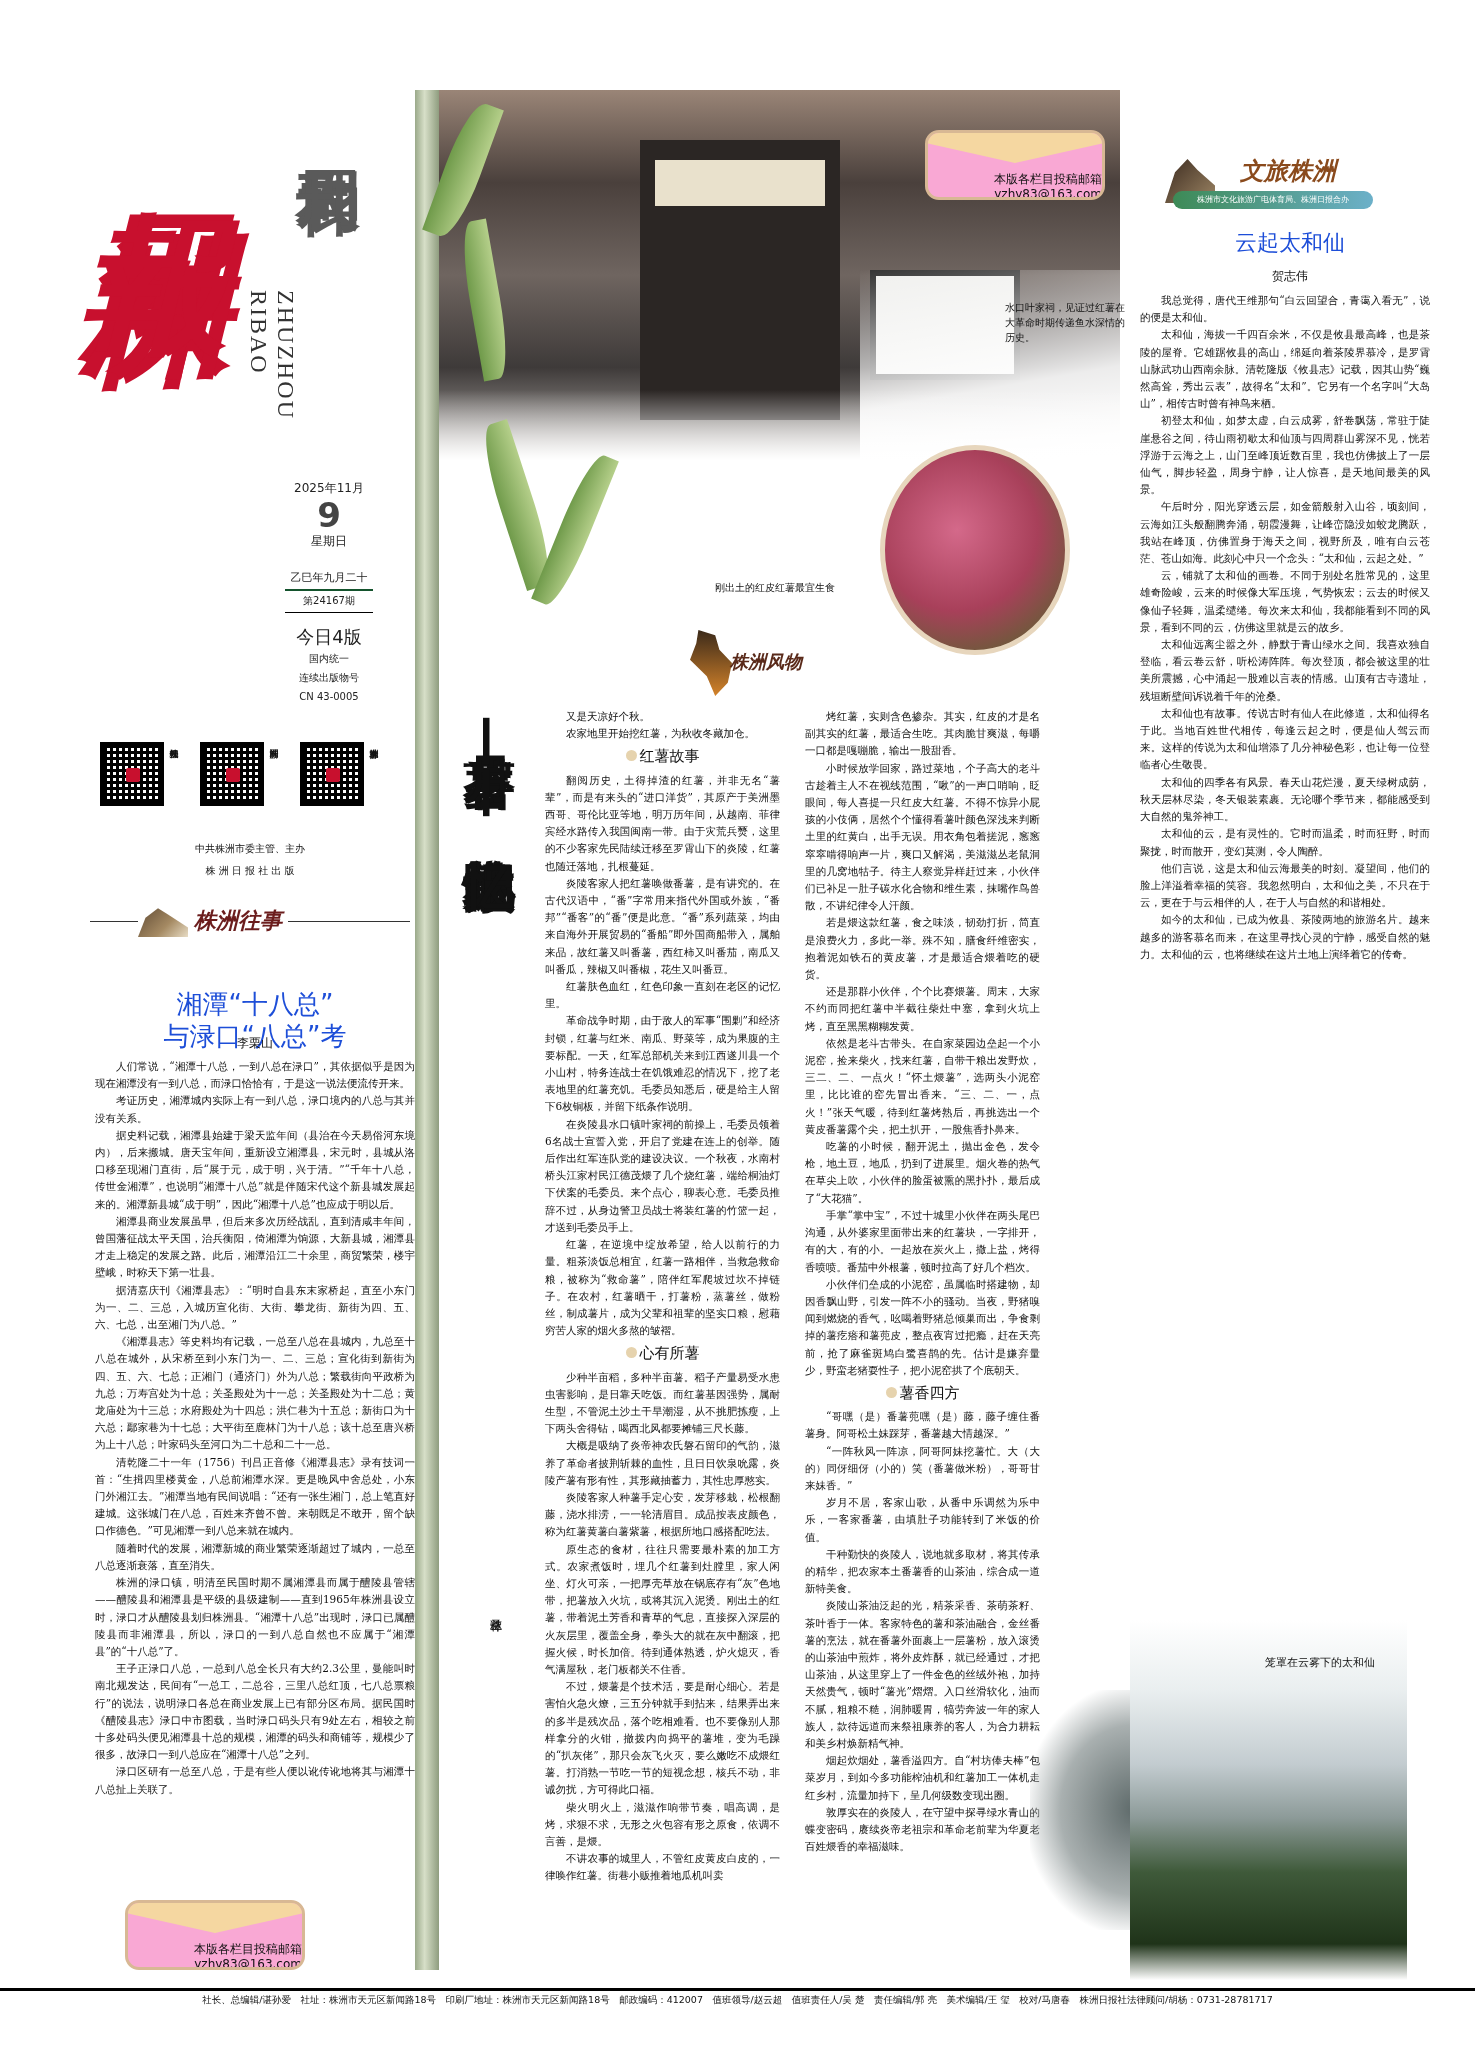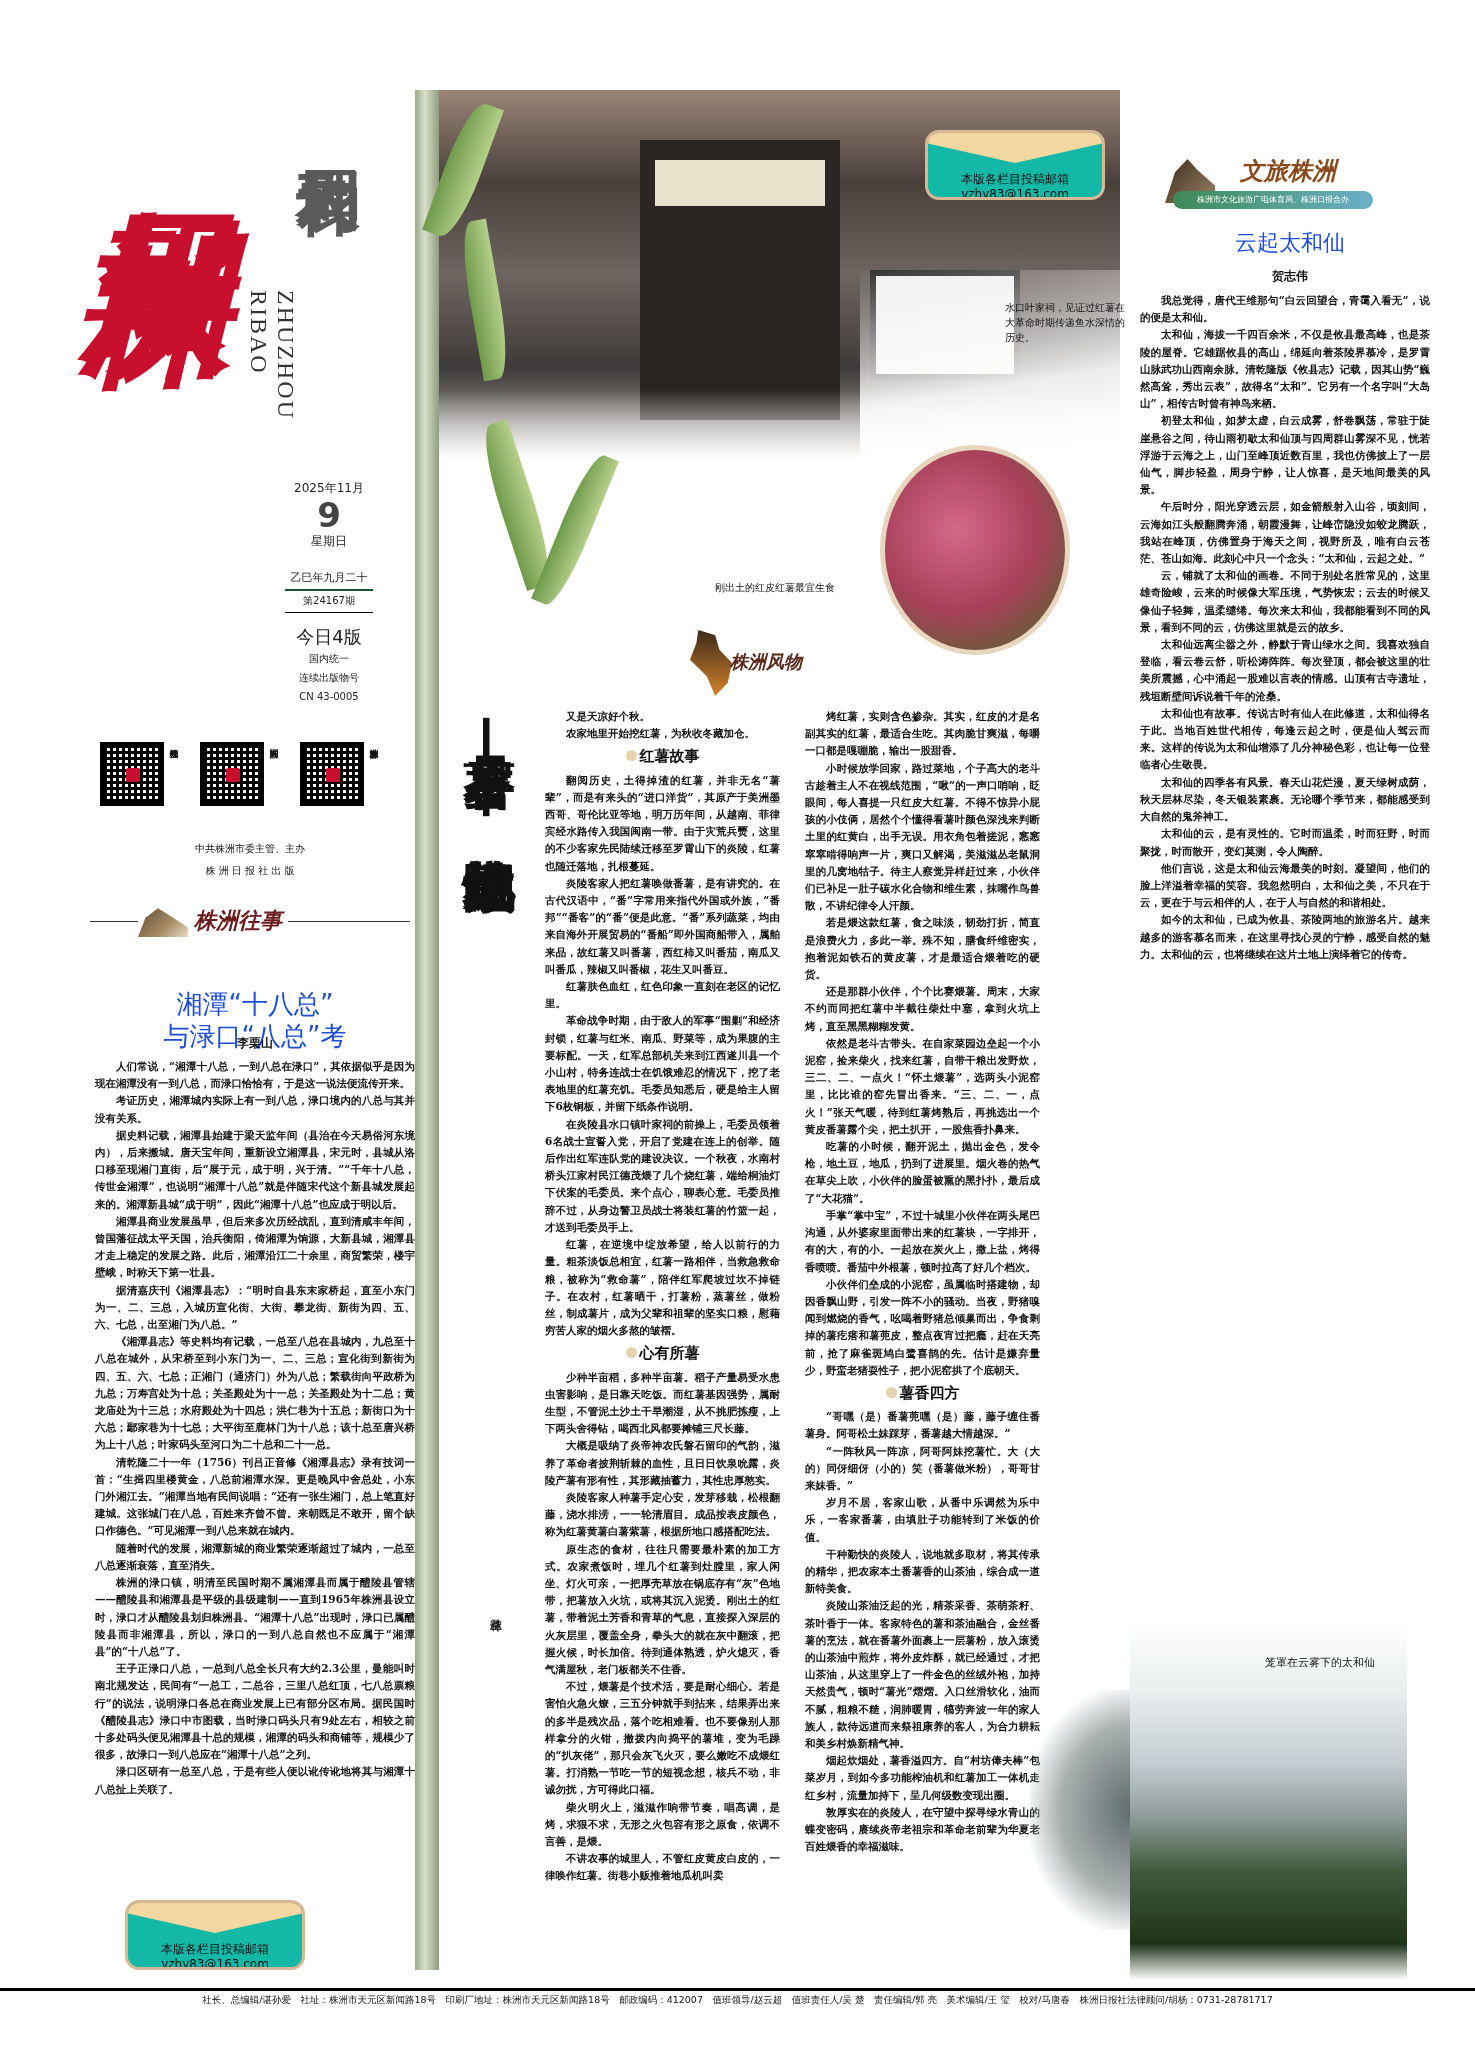--- a/index.html
+++ b/index.html
@@ -1,18 +1,18 @@
 <!DOCTYPE html>
 <html><head>
 <meta charset="utf-8">
 <style>
   * { box-sizing: border-box; margin: 0; padding: 0; }
   body { width: 1475px; height: 2064px; background: #fff; position: relative; overflow: hidden;
          font-family: "DejaVu Serif", serif; color: #111; }
-  .abs { position: absolute; font-weight: bold; }
+  .abs { position: absolute; }
 
   
   .mast-cal { position: absolute; left: 90px; top: 120px; width: 150px; font-size: 150px; line-height: 1.1;
               color: #c8102e; font-family: "DejaVu Serif", serif; font-weight: bold; font-style: italic;
               writing-mode: vertical-rl; letter-spacing: -10px; }
   .mast-pinyin { position: absolute; left: 245px; top: 290px; font-family: "Liberation Serif", serif;
                  font-size: 24px; color: #333; writing-mode: vertical-rl; letter-spacing: 2px; }
   .mast-pinyin span { display: block; margin-bottom: 28px; }
   .weekly { position: absolute; left: 290px; top: 120px; font-family: "DejaVu Sans", sans-serif; font-weight: bold;
             font-size: 64px; line-height: 78px; color: #5a5a5a; writing-mode: vertical-rl; }
@@ -48,21 +48,21 @@
   .art-title { font-family: "DejaVu Sans", sans-serif; text-align: center; color: #1d4ed8; font-weight: normal; }
   .author { font-family: "DejaVu Sans", sans-serif; text-align: center; font-size: 12px; }
 
   .body-text { font-size: 10.5px; line-height: 17.2px; text-align: justify; color: #111; }
   .body-text p { text-indent: 2em; }
   .subhead { font-family: "DejaVu Sans", sans-serif; font-size: 15px; text-align: center; margin: 6px 0; }
   .subhead .dot { display: inline-block; width: 11px; height: 11px; border-radius: 50%; background: #e6d3ae; margin-right: 3px; }
 
   
   .mailbox { position: absolute; width: 180px; height: 70px; border: 3px solid #d8b894; border-radius: 14px;
-             background: #14b8a6; overflow: hidden; text-align: center; font-family: "DejaVu Sans", sans-serif; }
+             background: #f9a8d4; overflow: hidden; text-align: right; font-family: "DejaVu Sans", sans-serif; }
   .mailbox .flap { position: absolute; left: 0; top: 0; width: 100%; height: 30px;
                    background: #f5d7a1; clip-path: polygon(0 0, 100% 0, 100% 35%, 50% 100%, 0 35%); }
   .mailbox .l1 { position: absolute; top: 38px; width: 100%; font-size: 12px; }
   .mailbox .l2 { position: absolute; top: 54px; width: 100%; font-size: 12px; }
 
   
   .bamboo-stem { position: absolute; background: linear-gradient(90deg,#9aa98a,#d7dfc8 40%,#8f9d7f); }
   .leaf { position: absolute; background: linear-gradient(90deg,#6f9a4a,#b5cf8a); border-radius: 50% 0; }
   .photo-building { position: absolute; left: 430px; top: 90px; width: 690px; height: 370px;
       background: linear-gradient(180deg,#9a8577 0%,#4a403c 25%,#6f6560 50%,#3e3a39 75%,#b9b4b0 100%); }

